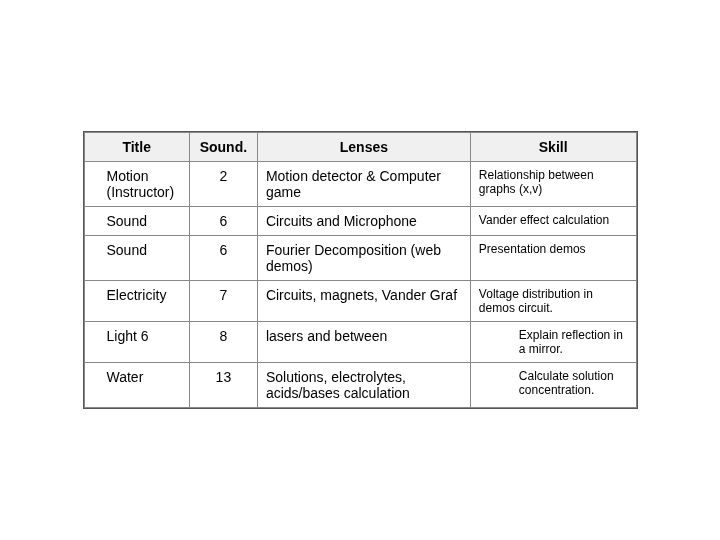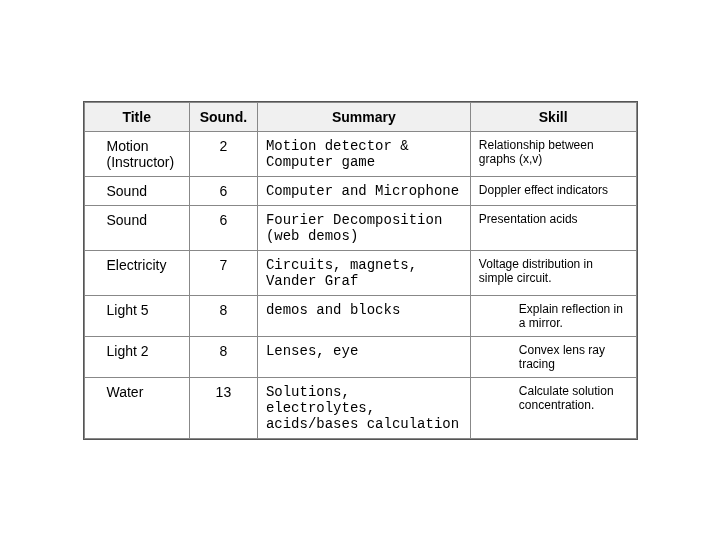--- a/index.html
+++ b/index.html
@@ -50,21 +50,20 @@
       padding-left: 22px;
     }
 
     td.chap-col {
       width: 9%;
       text-align: center;
     }
 
     td.summary-col {
       width: 36%;
-      font-family: Liberation Mono, monospace;
     }
 
     td.skill-col {
       width: 28%;
       font-size: 12px;
     }
 
     .skill-large {
       font-size: 14px;
       font-weight: normal;
@@ -73,60 +72,54 @@
   </style>
 </head>
 <body>
 
 <div class="table-wrapper">
   <table>
     <thead>
       <tr>
         <th>Title</th>
         <th>Sound.</th>
-        <th>Summary</th>
+        <th>Lenses</th>
         <th>Skill</th>
       </tr>
     </thead>
     <tbody id="table-body">
     <tr>
           <td class="title-col">Motion (Instructor)</td>
           <td class="chap-col">2</td>
           <td class="summary-col">Motion detector &amp; Computer game</td>
           <td class="skill-col">Relationship between graphs (x,v)</td>
         </tr>
         <tr>
           <td class="title-col">Sound</td>
           <td class="chap-col">6</td>
-          <td class="summary-col">Computer and Microphone</td>
-          <td class="skill-col">Doppler effect indicators</td>
+          <td class="summary-col">Circuits and Microphone</td>
+          <td class="skill-col">Vander effect calculation</td>
         </tr>
         <tr>
           <td class="title-col">Sound</td>
           <td class="chap-col">6</td>
           <td class="summary-col">Fourier Decomposition (web demos)</td>
-          <td class="skill-col">Presentation acids</td>
+          <td class="skill-col">Presentation demos</td>
         </tr>
         <tr>
           <td class="title-col">Electricity</td>
           <td class="chap-col">7</td>
           <td class="summary-col">Circuits, magnets, Vander Graf</td>
-          <td class="skill-col">Voltage distribution in simple circuit.</td>
+          <td class="skill-col">Voltage distribution in demos circuit.</td>
         </tr>
         <tr>
-          <td class="title-col">Light 5</td>
+          <td class="title-col">Light 6</td>
           <td class="chap-col">8</td>
-          <td class="summary-col">demos and blocks</td>
+          <td class="summary-col">lasers and between</td>
           <td class="skill-col skill-large">Explain reflection in a mirror.</td>
-        </tr>
-        <tr>
-          <td class="title-col">Light 2</td>
-          <td class="chap-col">8</td>
-          <td class="summary-col">Lenses, eye</td>
-          <td class="skill-col skill-large">Convex lens ray tracing</td>
         </tr>
         <tr>
           <td class="title-col">Water</td>
           <td class="chap-col">13</td>
           <td class="summary-col">Solutions, electrolytes, acids/bases calculation</td>
           <td class="skill-col skill-large">Calculate solution concentration.</td>
         </tr>
       </tbody>
   </table>
 </div>

